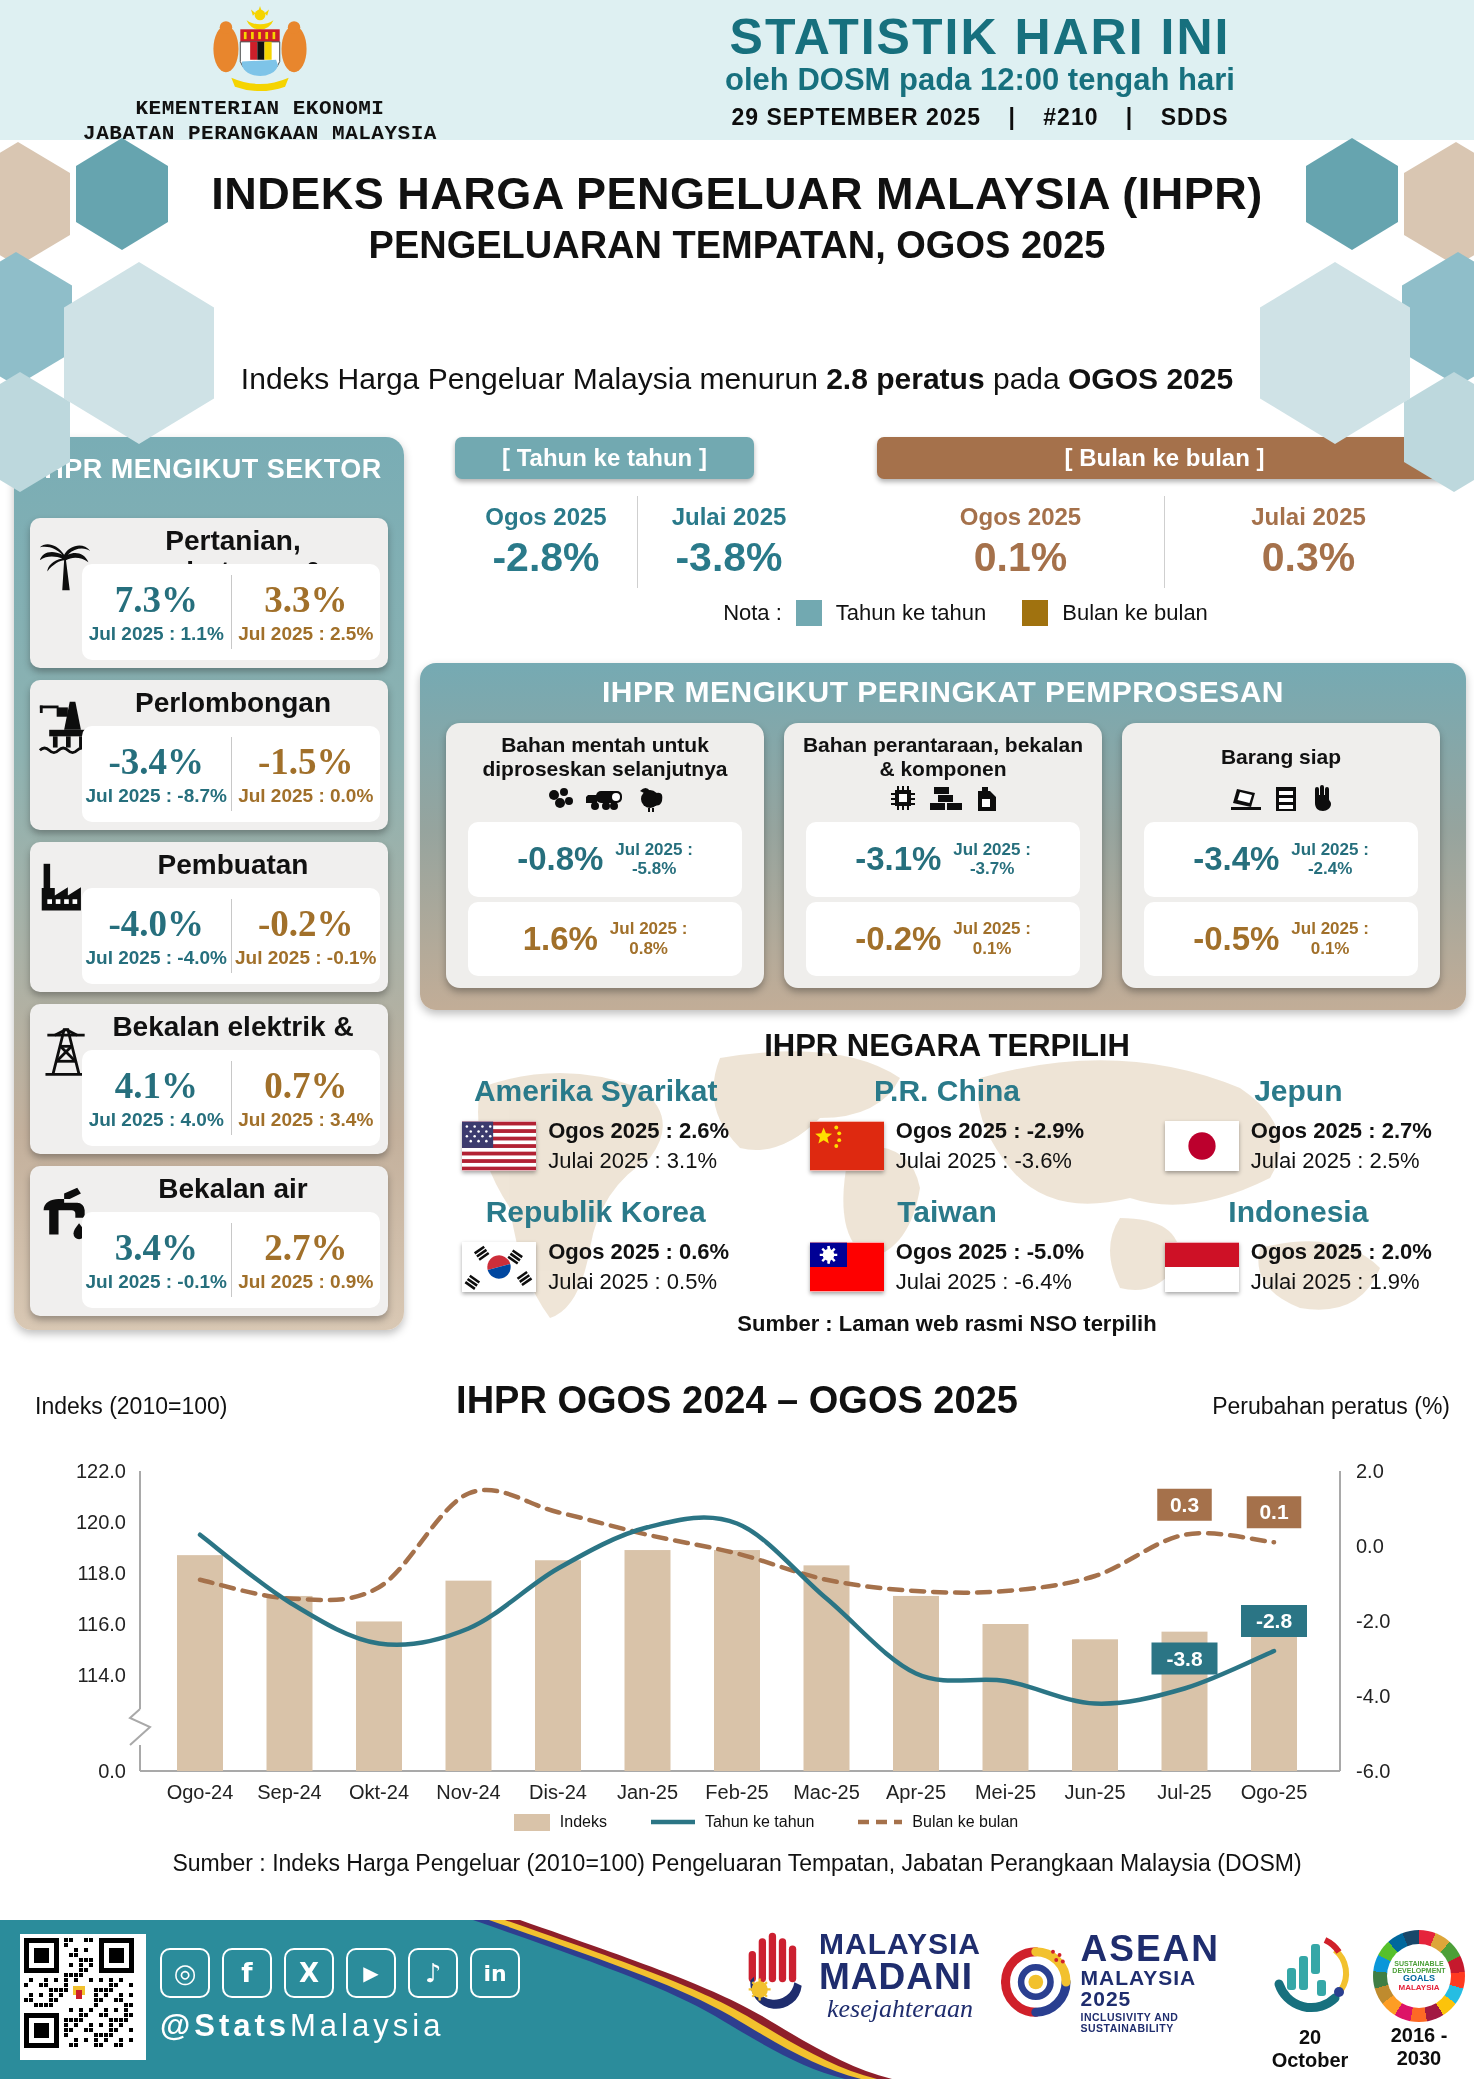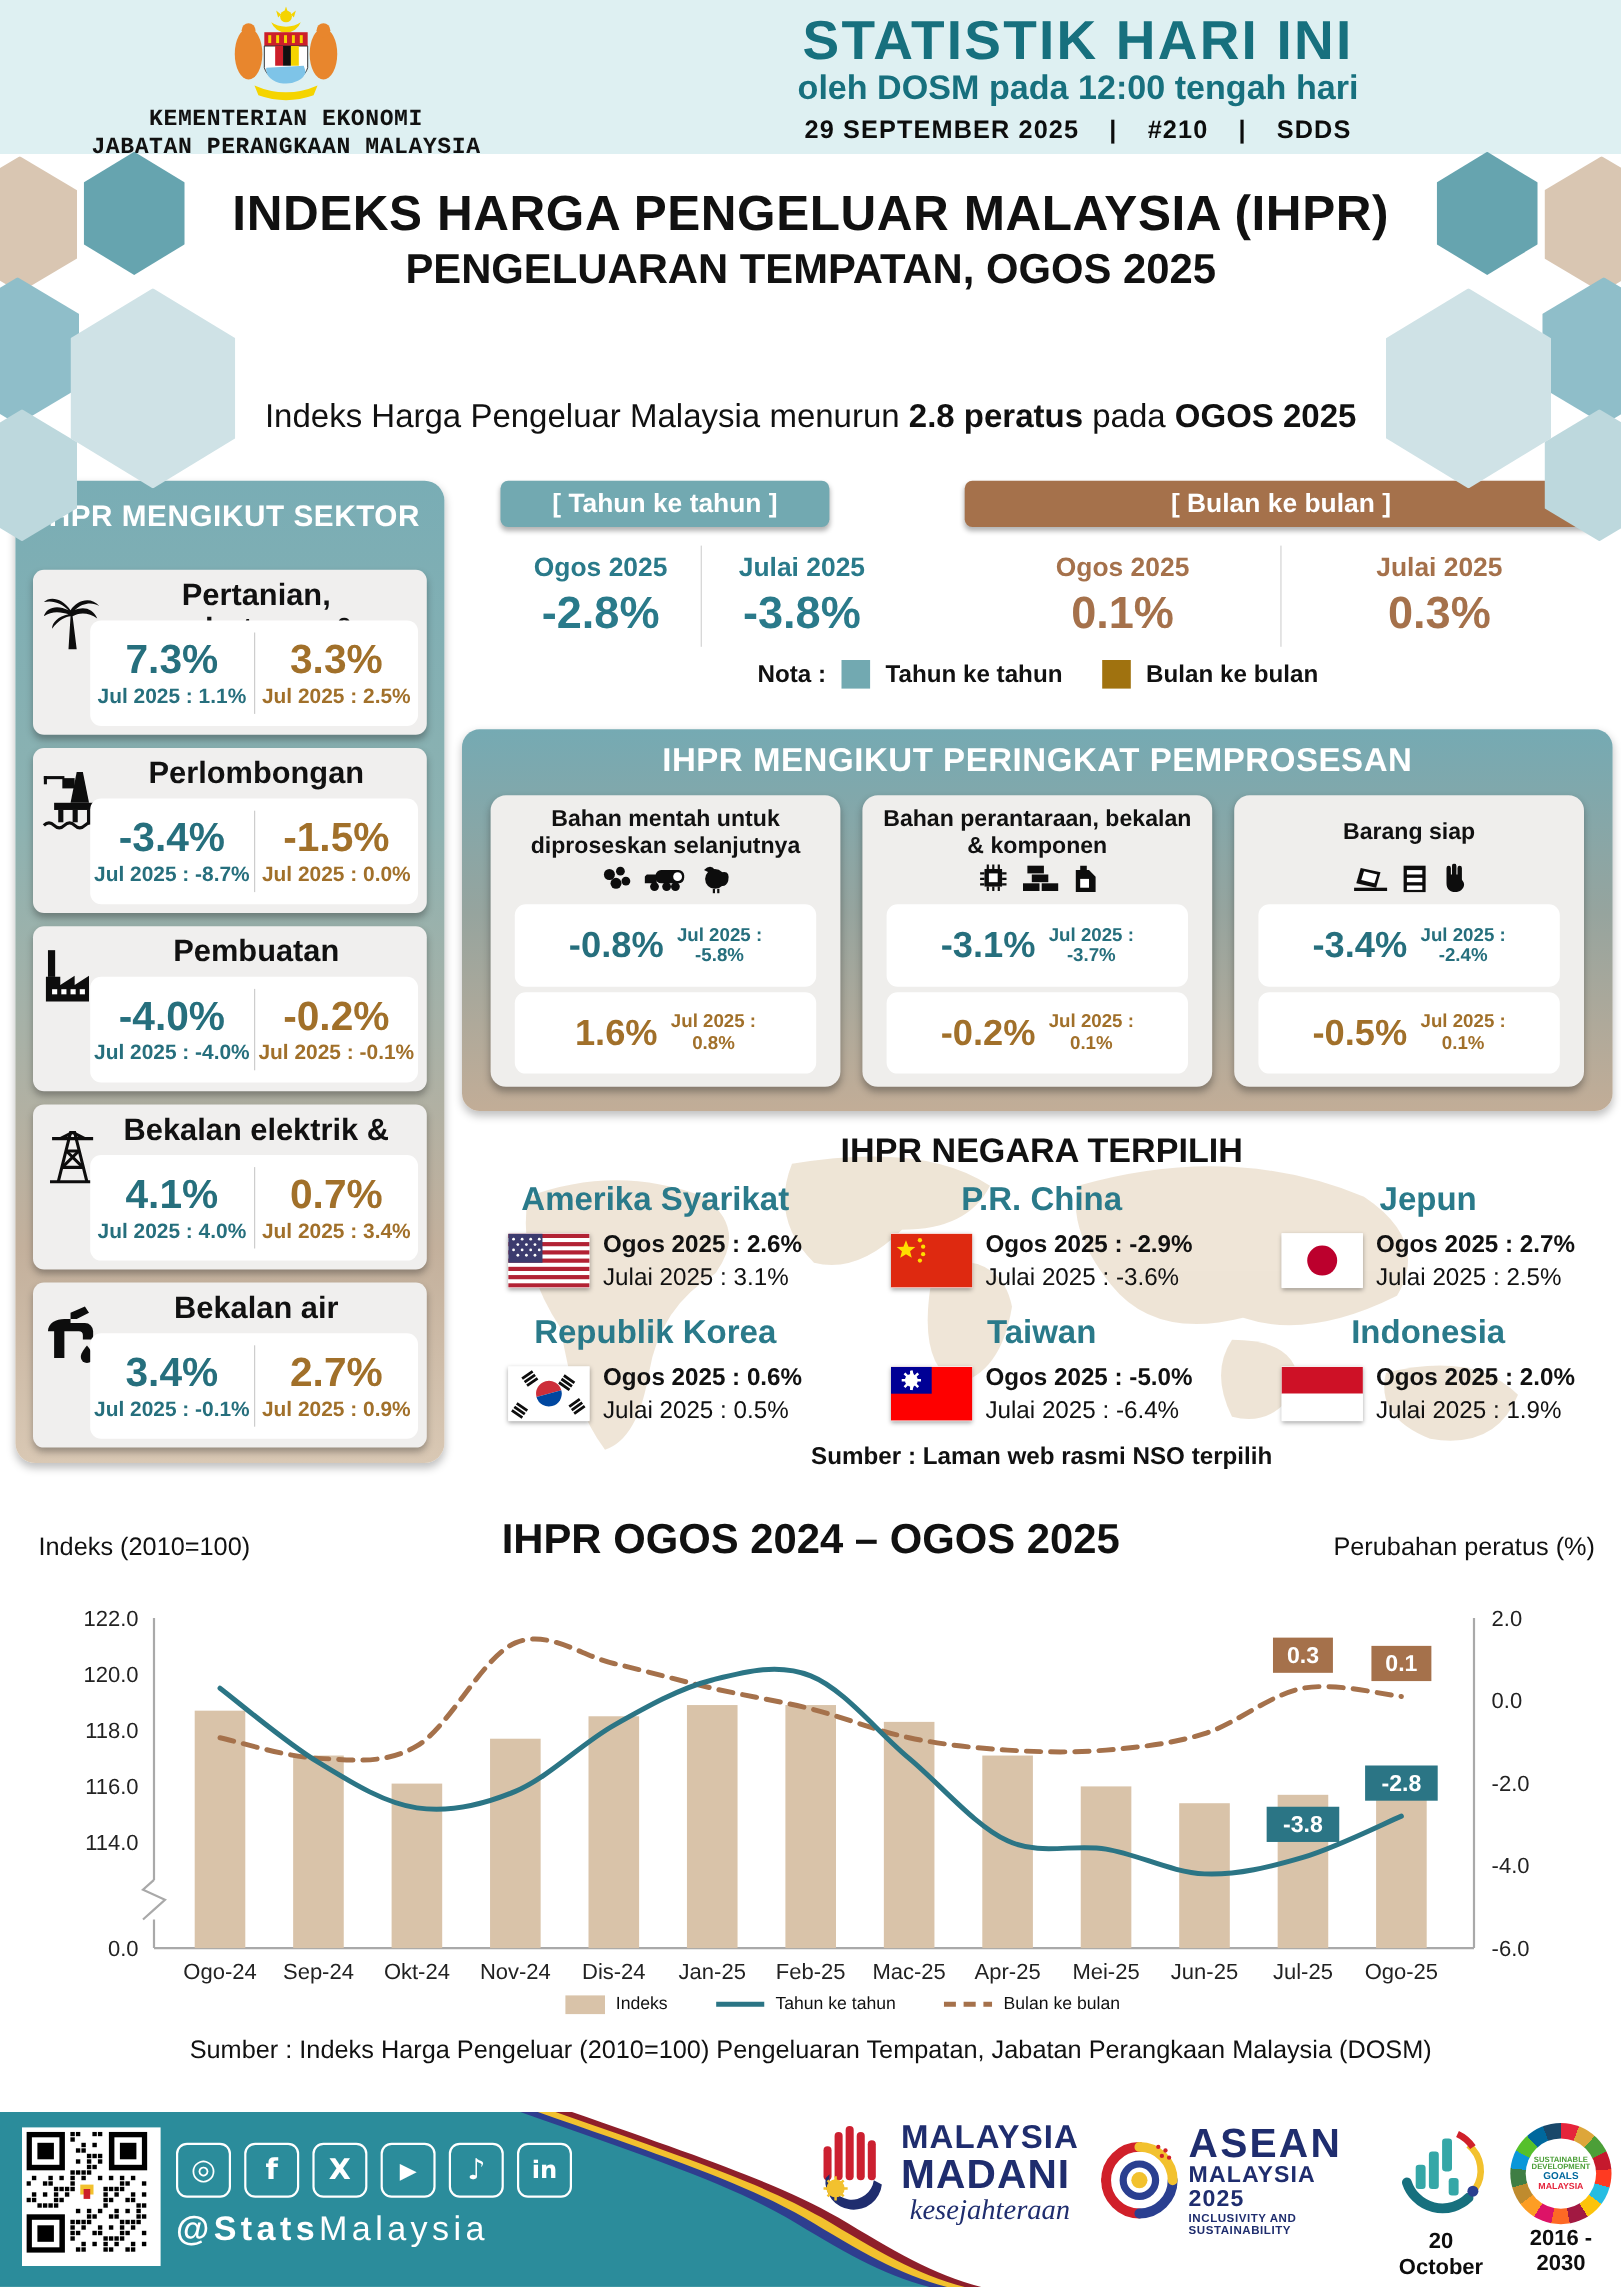--- a/index.html
+++ b/index.html
@@ -27,38 +27,38 @@
            background:linear-gradient(180deg,#79adb5 0%,#8db2b1 35%,#c3b09c 78%,#d9c8b4 100%);
            box-shadow:0 4px 8px rgba(0,0,0,.25);}
   .sectors h2{margin:0;text-align:center;color:#fff;font-size:27px;font-weight:800;line-height:64px;letter-spacing:.5px;}
   .scard{position:absolute;left:16px;width:358px;height:150px;background:#f0efee;border-radius:10px;
          box-shadow:0 4px 7px rgba(30,30,30,.35);}
   .scard .s-name{text-align:center;font-size:28px;font-weight:800;padding:8px 10px 0 58px;line-height:1.1;}
   .scard .s-icon{position:absolute;left:8px;top:14px;width:56px;height:66px;}
   .scard .s-vals{position:absolute;left:52px;right:8px;top:46px;bottom:8px;background:#fff;border-radius:10px;
                  display:flex;align-items:center;}
   .scol{flex:1;text-align:center;line-height:1.15;}
-  .scol .big{font-size:37px;font-weight:800;}
+  .scol .big{font-size:37px;font-weight:800;font-family:Liberation Serif, serif;}
   .scol .prev{font-size:19px;font-weight:800;margin-top:2px;}
   .teal{color:#266f7d;} .brown{color:#a1702a;}
   .sdiv{width:1px;height:78%;background:#c8c8c8;}
   
   .pill{position:absolute;top:437px;height:42px;border-radius:7px;color:#fff;text-align:center;
         font-size:24px;font-weight:800;line-height:42px;box-shadow:0 3px 5px rgba(0,0,0,.3);}
   .pill.yoy{left:455px;width:299px;background:#72a9b1;}
   .pill.mom{left:877px;width:575px;background:#a5714b;}
   .cmp-grid{position:absolute;top:492px;height:100px;display:flex;align-items:center;}
   .cmp-grid.g1{left:455px;width:365px;} .cmp-grid.g2{left:877px;width:575px;}
   .cmp-col{flex:1;text-align:center;line-height:1.1;}
   .cmp-col .lab{font-size:24px;font-weight:800;}
   .cmp-col .val{font-size:41px;font-weight:800;margin-top:4px;}
   .cmp-sep{width:1px;height:92px;background:#cfcfcf;}
   .tealtx{color:#2a7a8a;} .browntx{color:#a5714b;}
-  .nota{position:absolute;left:445px;top:600px;width:997px;display:flex;justify-content:center;
-        align-items:center;gap:14px;font-size:22px;font-weight:700;}
+  .nota{position:absolute;left:467px;top:600px;width:997px;display:flex;justify-content:center;
+        align-items:center;gap:14px;font-size:22px;font-weight:400;}
   .sq{width:26px;height:26px;display:inline-block;}
   
   .proc{position:absolute;left:420px;top:663px;width:1046px;height:347px;border-radius:16px;
         background:linear-gradient(180deg,#75aab3 0%,#96a49e 48%,#c2ad97 100%);
         box-shadow:0 4px 8px rgba(0,0,0,.25);}
   .proc h2{margin:0;text-align:center;color:#fff;font-size:30px;font-weight:800;line-height:58px;letter-spacing:.5px;}
   .proc-row{position:absolute;left:26px;right:26px;top:60px;bottom:22px;display:flex;gap:20px;}
   .pcard{flex:1;background:#efeeec;border-radius:14px;box-shadow:0 4px 7px rgba(30,30,30,.35);
          display:flex;flex-direction:column;padding:10px 10px 12px;}
   .pcard .p-title{font-size:21px;font-weight:800;text-align:center;line-height:1.15;min-height:48px;

